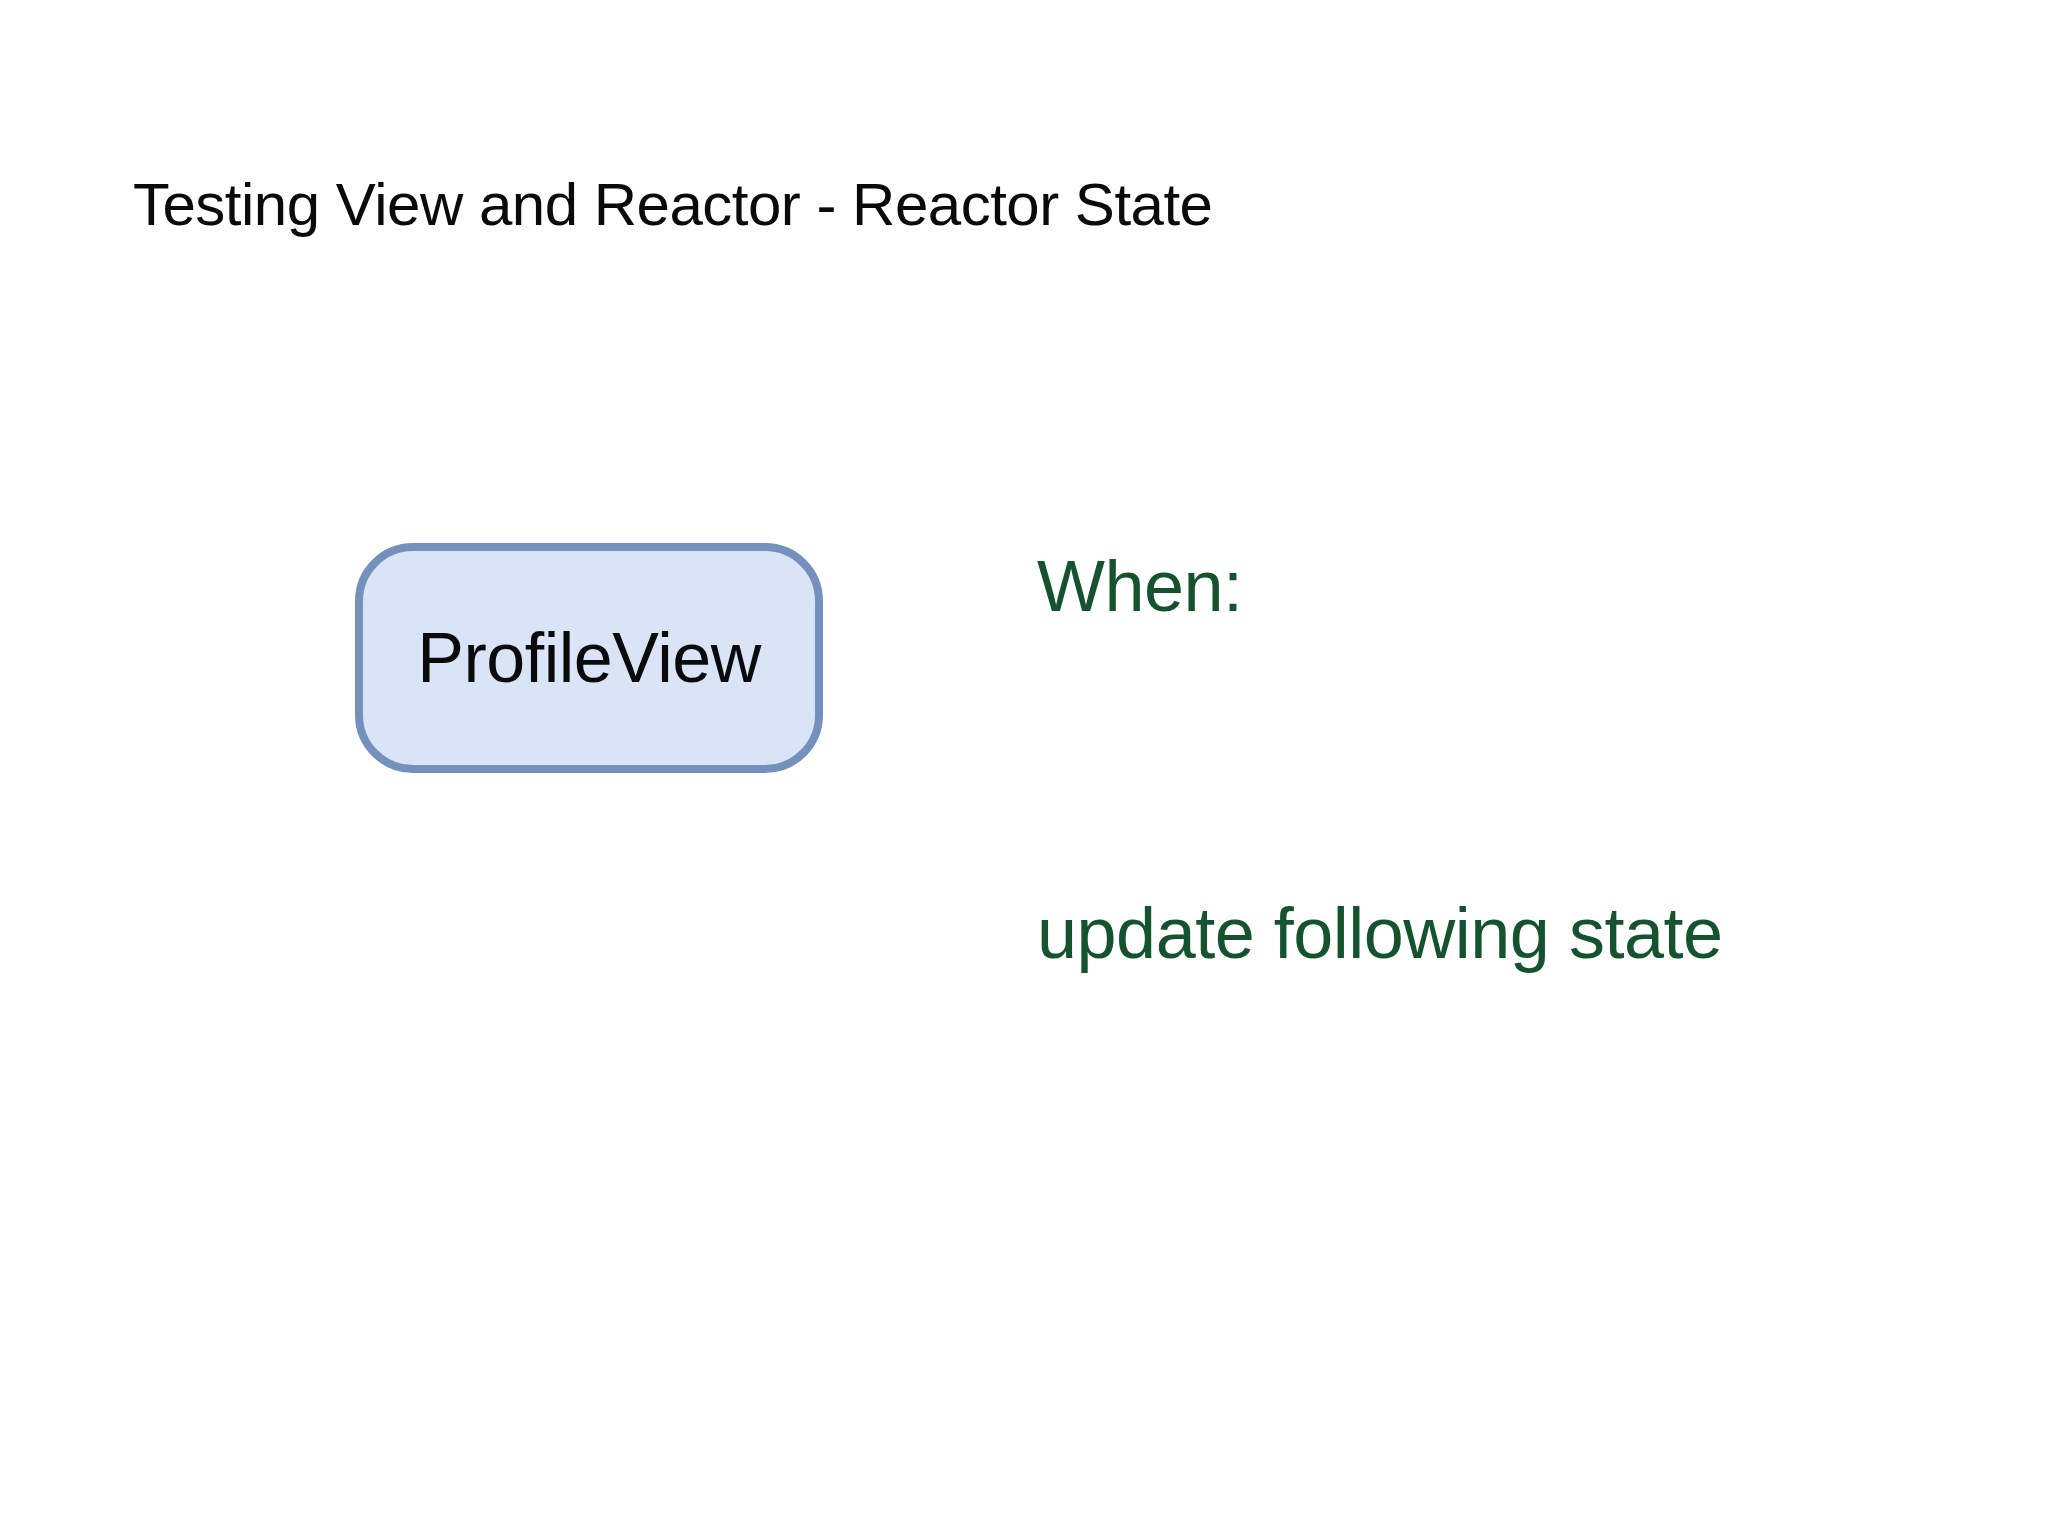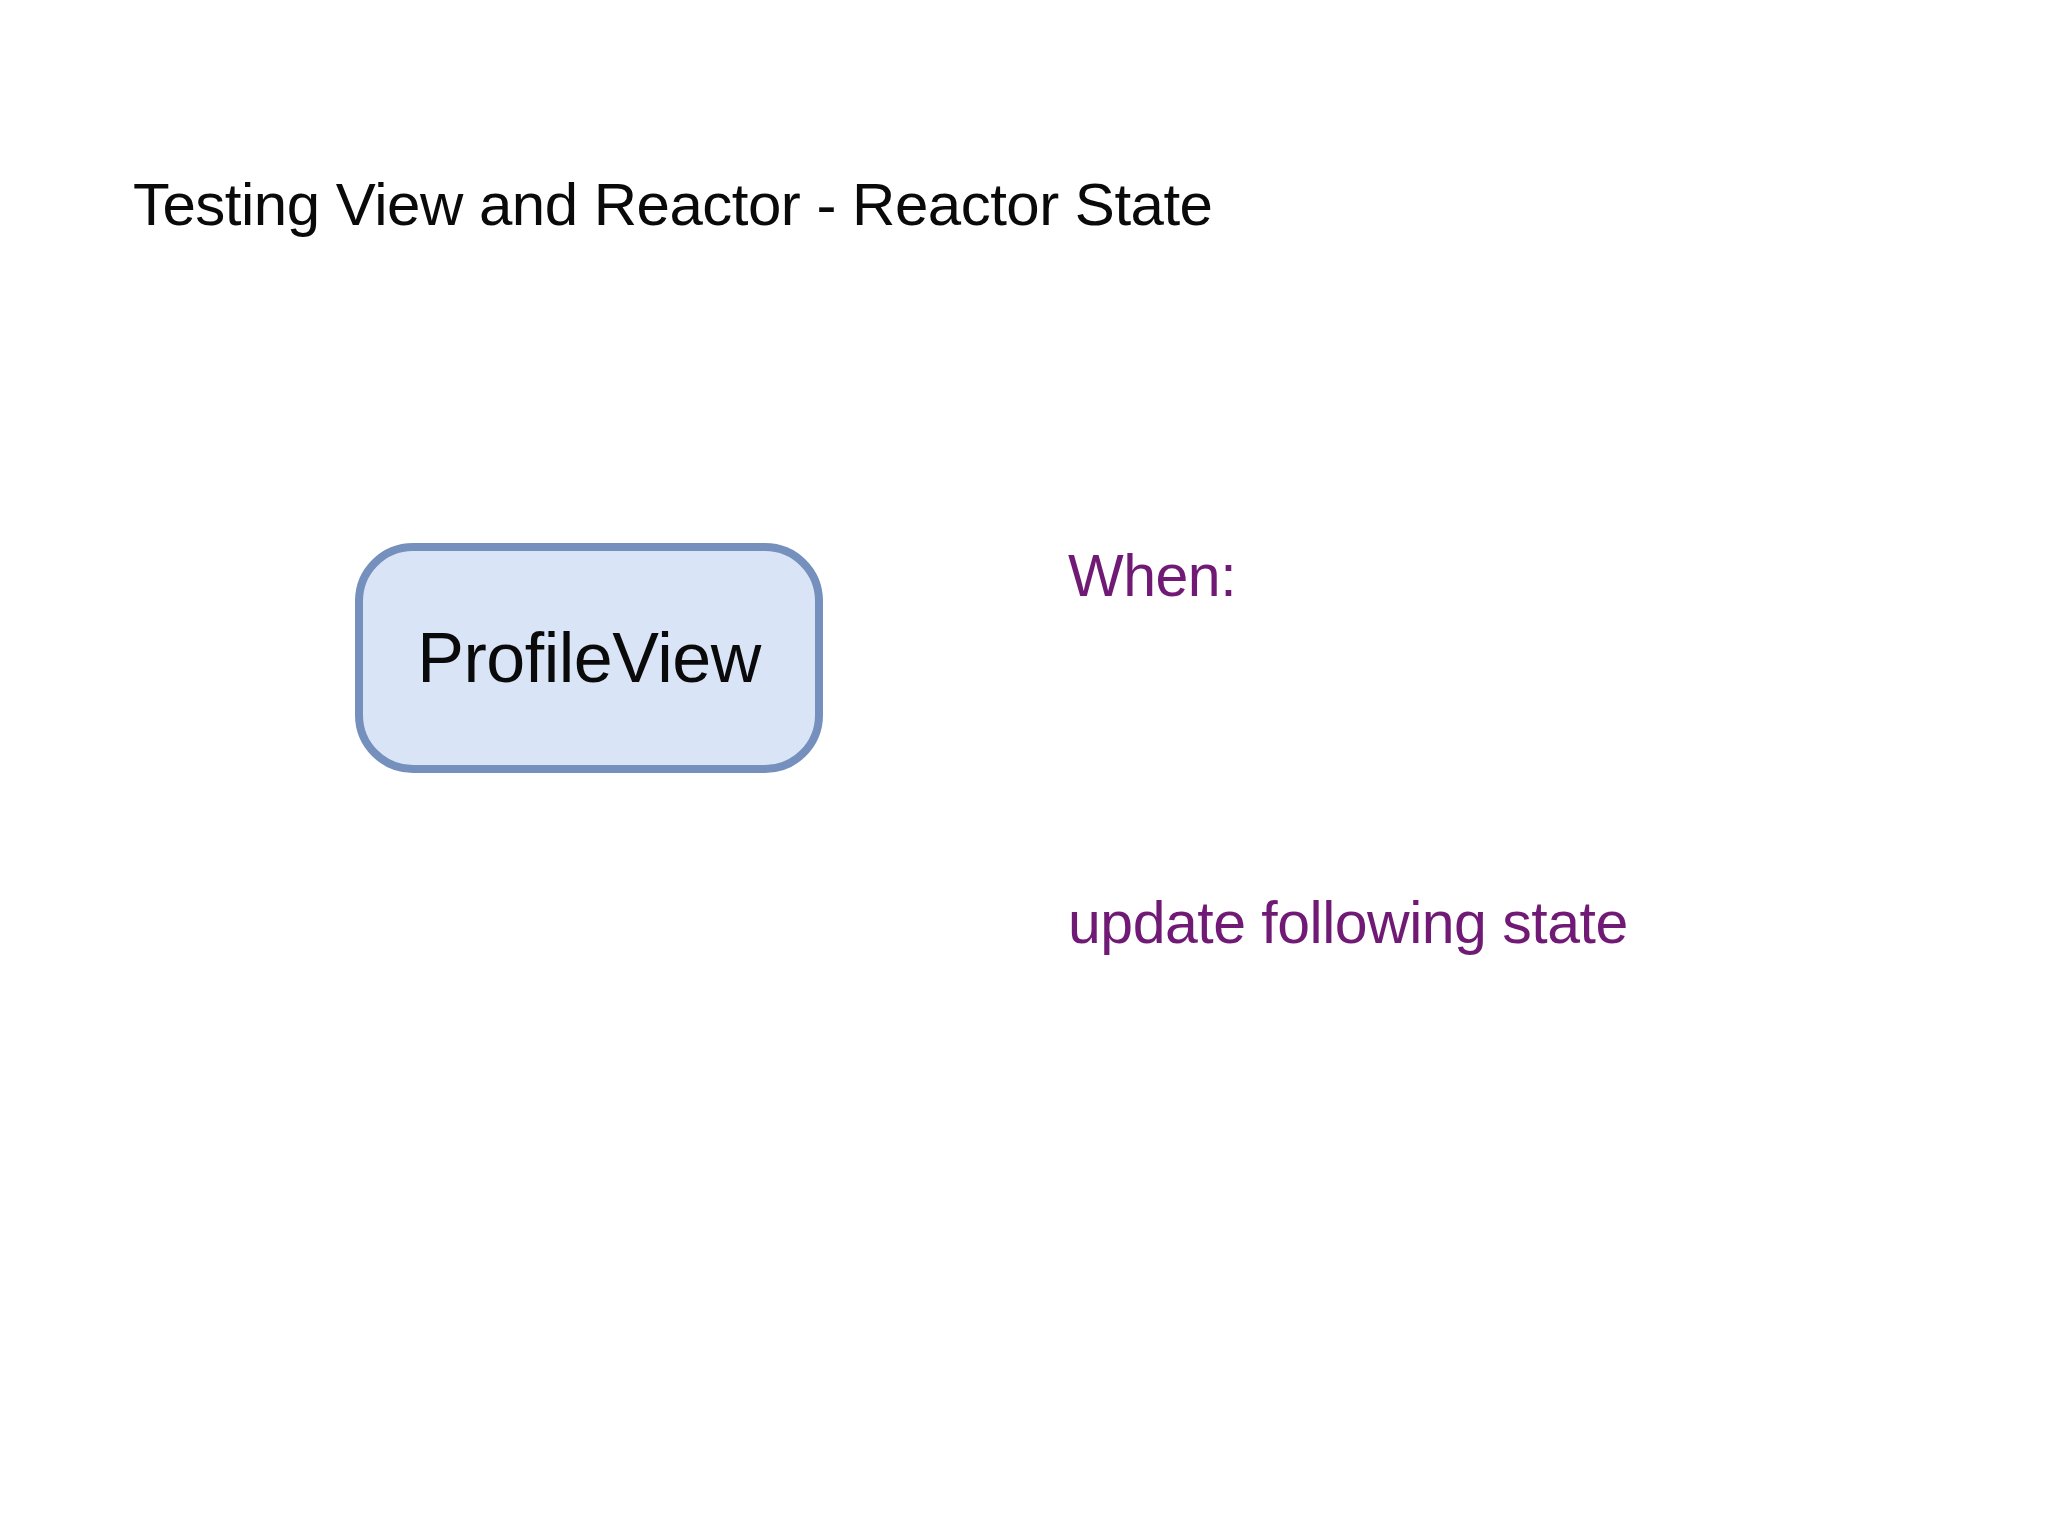--- a/index.html
+++ b/index.html
@@ -53,27 +53,26 @@
     font-weight: 400;
     color: #0a0a0a;
     letter-spacing: -0.5px;
   }
   .node-label .line {
     display: block;
   }
   .text-block {
     position: absolute;
     left: 1037px;
-    font-size: 59px;
+    font-size: 72px;
     line-height: 1.45;
     font-weight: 400;
     letter-spacing: -0.5px;
     white-space: nowrap;
-    color: #701a75;
-    margin-left: 31px;
+    color: #14532d;
   }
   .text-block .line {
     display: block;
   }
   #when-block { top: 534px; }
   #then-block { top: 881px; }
 </style>
 </head>
 <body>
 

